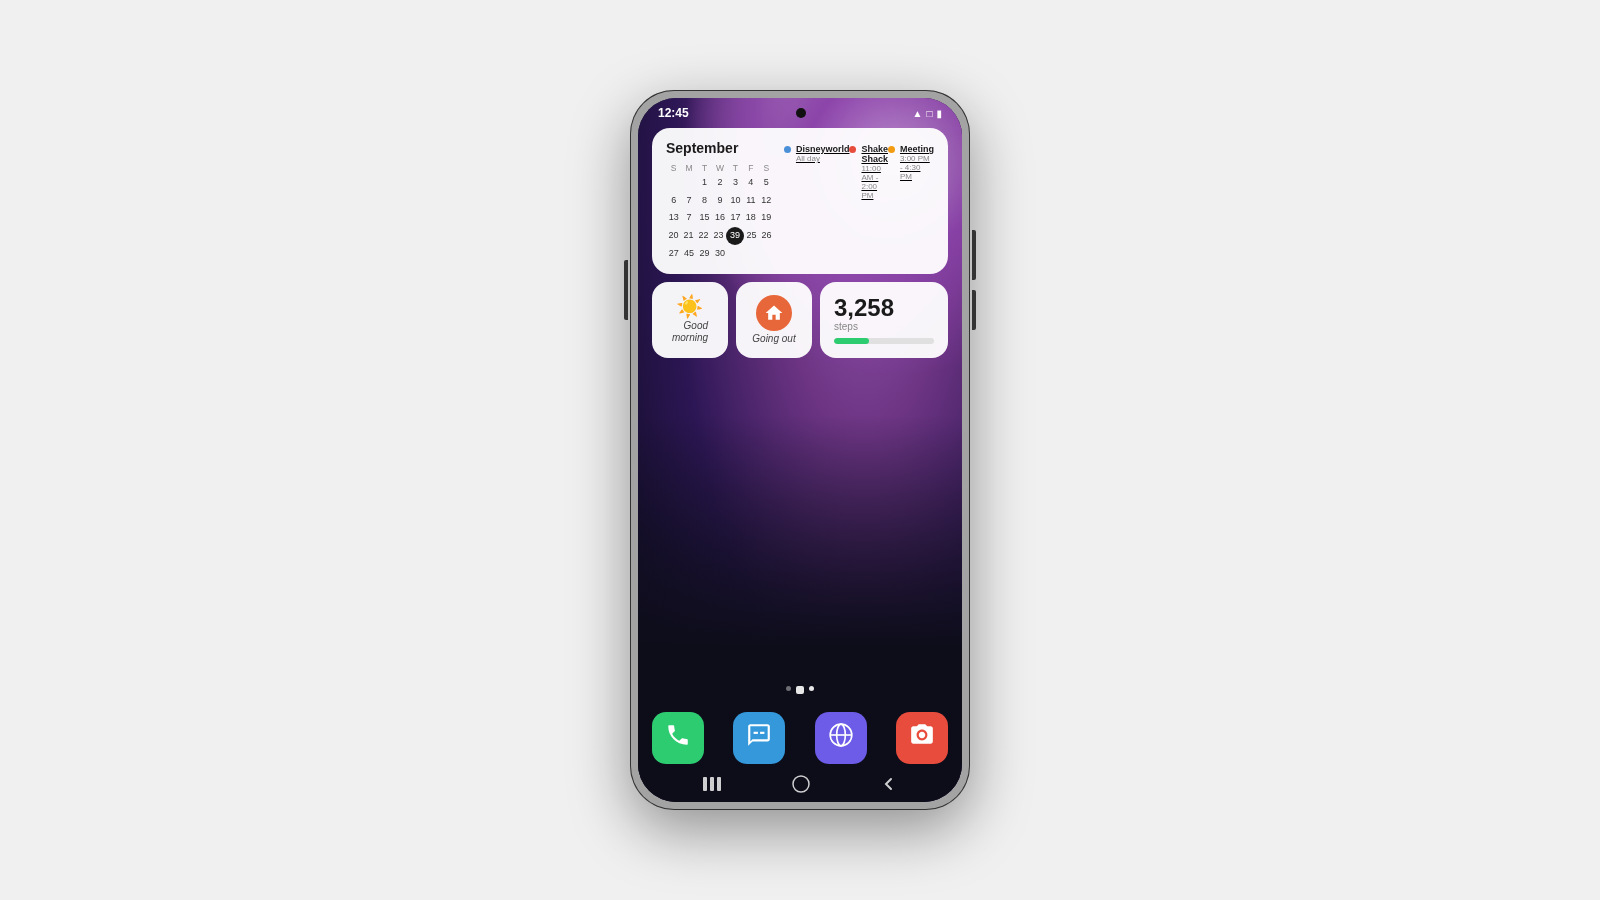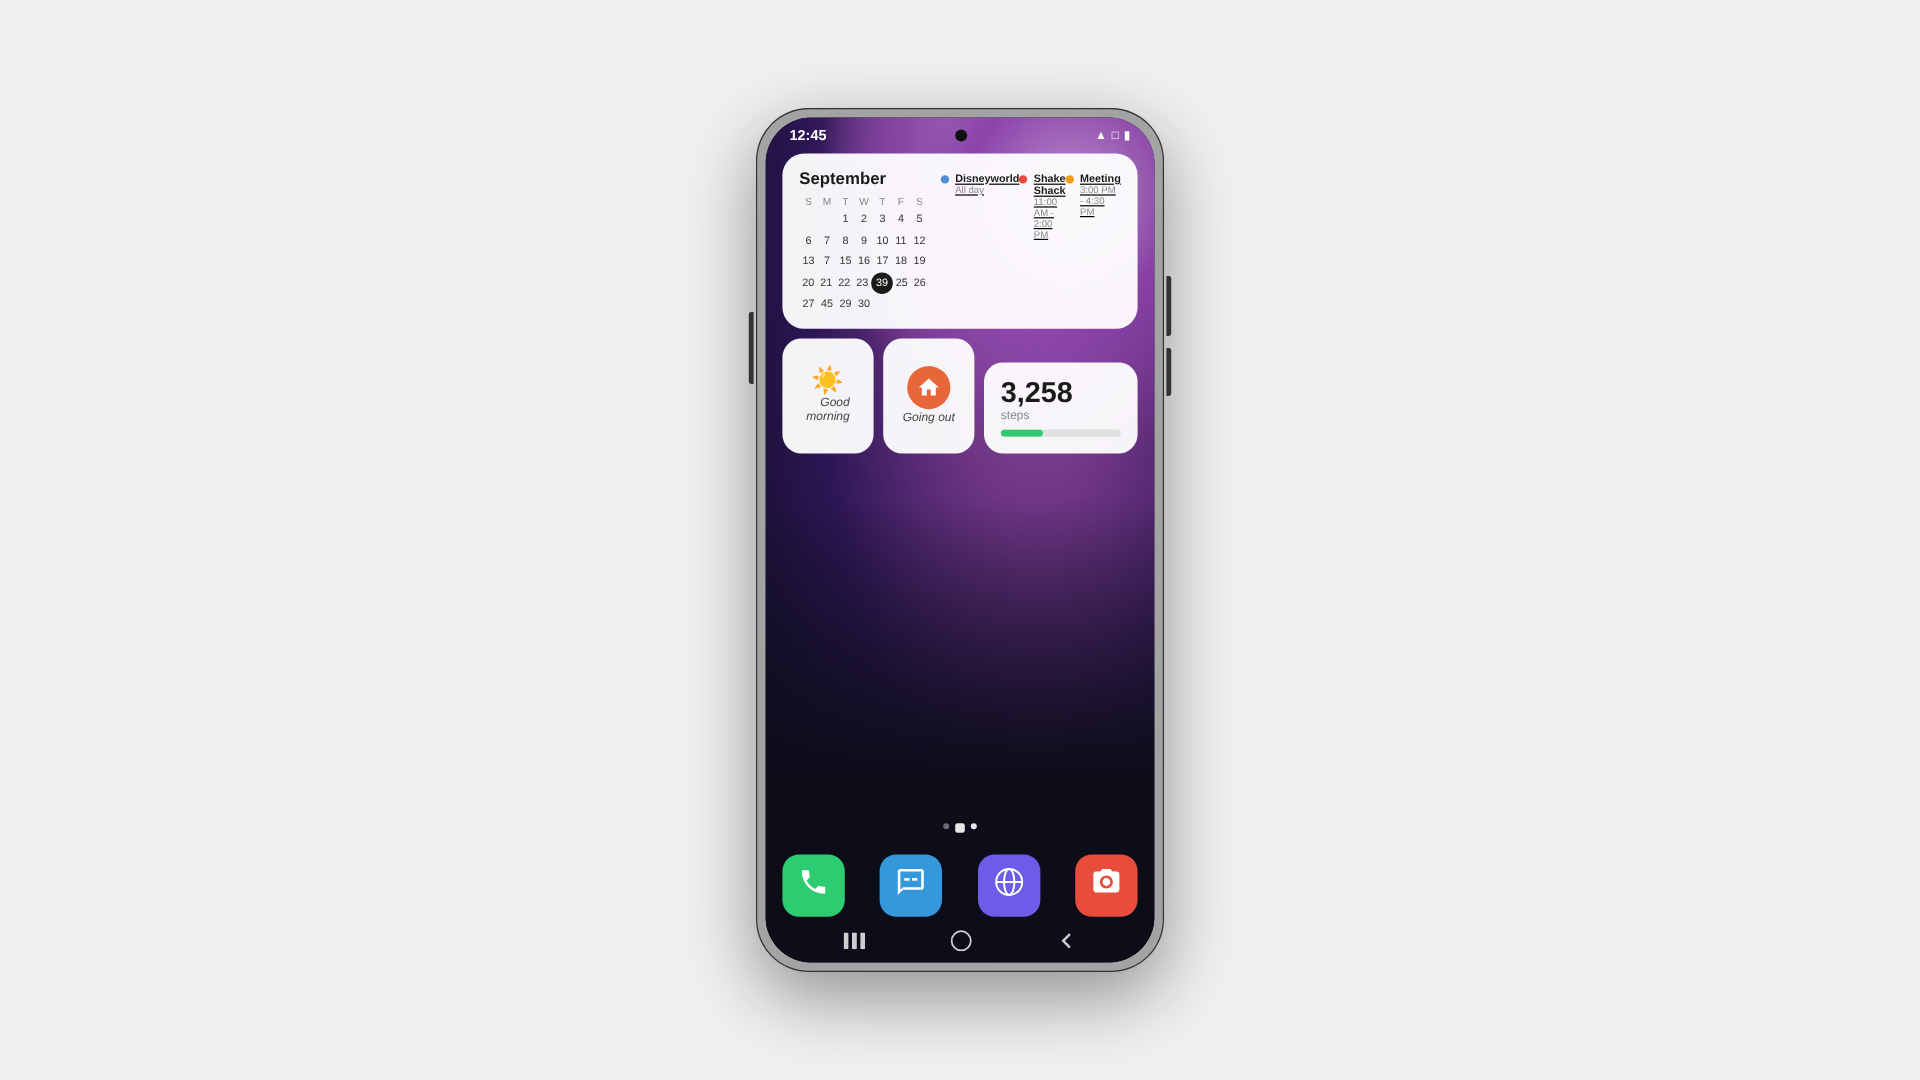--- a/index.html
+++ b/index.html
@@ -238,21 +238,20 @@
 
     .widget-steps {
       background: rgba(255,255,255,0.95);
       border-radius: 16px;
       padding: 10px 14px;
       flex: 1;
       min-height: 76px;
       display: flex;
       flex-direction: column;
       justify-content: center;
-      margin-top: 20px;
     }
 
     .steps-number {
       font-size: 24px;
       font-weight: 700;
       color: #1a1a1a;
       line-height: 1;
     }
 
     .steps-label {

